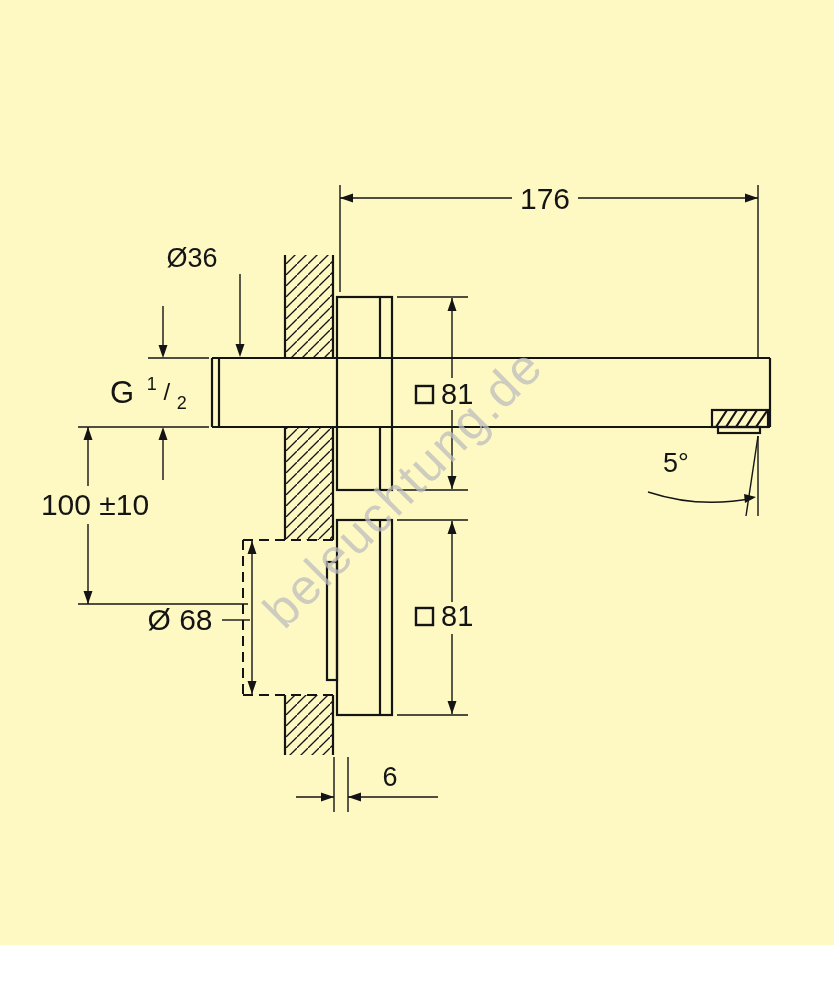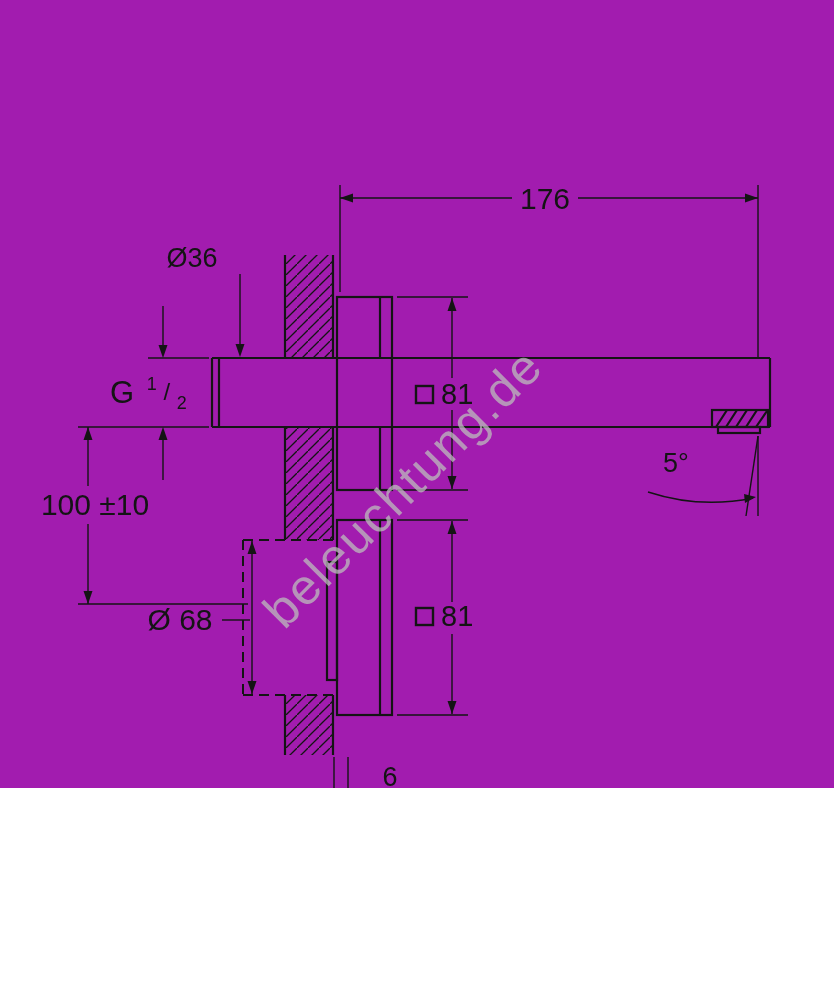--- a/index.html
+++ b/index.html
@@ -3,22 +3,22 @@
 <meta charset="utf-8">
 <style>
   html, body {
     margin: 0;
     padding: 0;
     background: #ffffff;
   }
   .stage {
     position: relative;
     width: 834px;
-    height: 788px;
-    background: #a21caf;
+    height: 945px;
+    background: #fef9c3;
     overflow: hidden;
   }
   svg text {
     font-family: "Liberation Sans", "DejaVu Sans", sans-serif;
     fill: #141414;
   }
   .dim-text { font-size: 30px; }
   .dim-text-sm { font-size: 27px; }
   .watermark-text {
     font-size: 50px;

